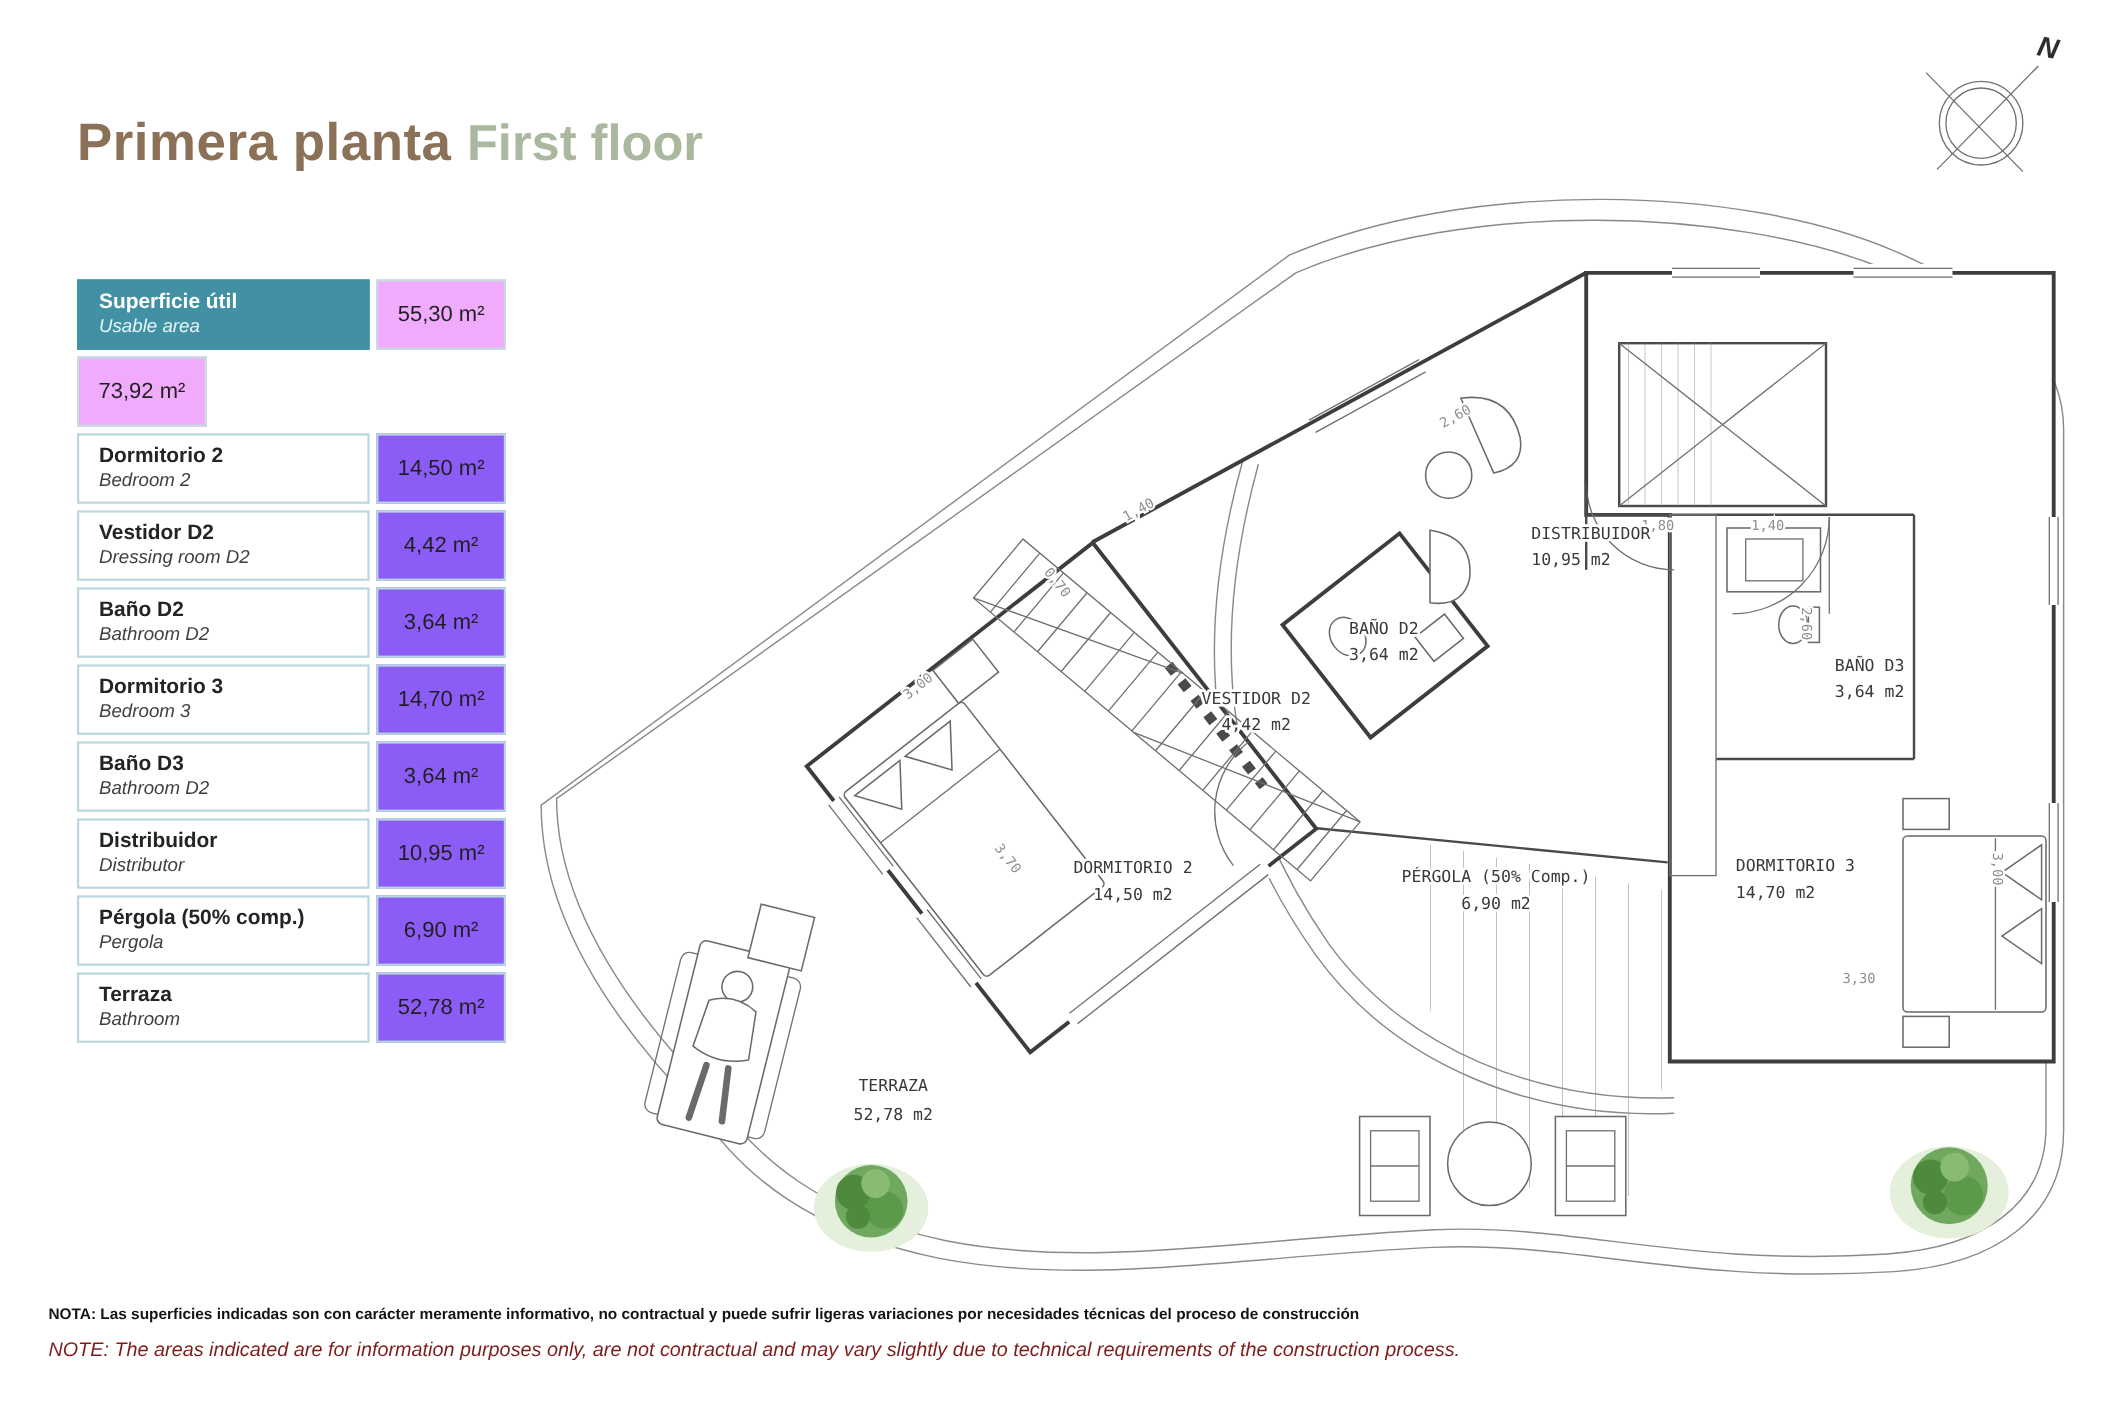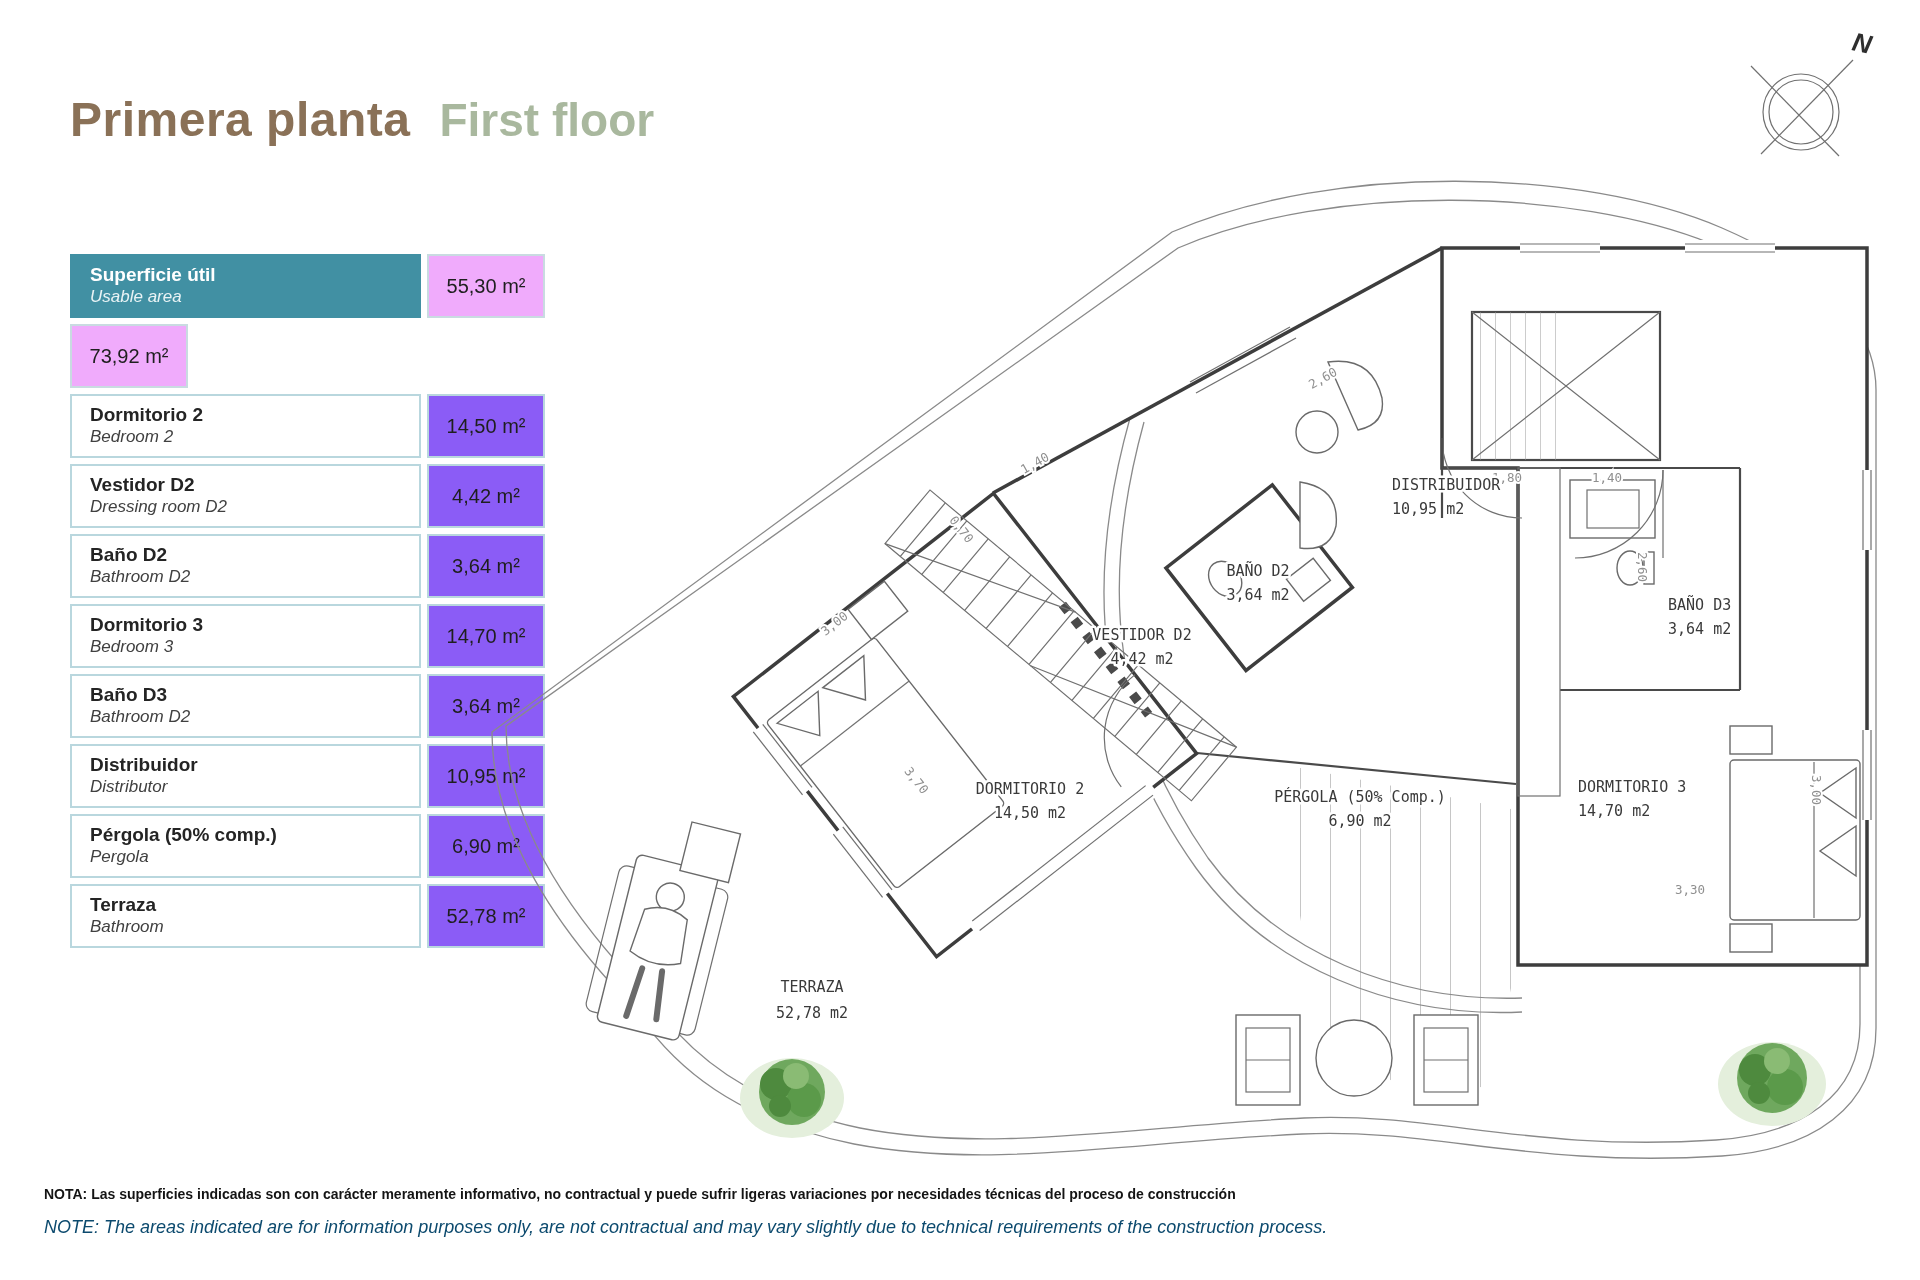--- a/index.html
+++ b/index.html
@@ -1,25 +1,25 @@
 <!DOCTYPE html>
 <html><head>
 <meta charset="utf-8">
 <style>
   * { box-sizing: border-box; margin: 0; padding: 0; }
   body { background: #e8e8e8; font-family: "Liberation Sans", sans-serif; }
   .page { position: relative; width: 1920px; height: 1280px; background: #ffffff; overflow: hidden; margin: 0 auto; }
 
   
-  .title-row { position: absolute; left: 70px; top: 92px; display: flex; align-items: baseline; gap: 29px; }
+  .title-row { position: absolute; left: 70px; top: 102px; display: flex; align-items: baseline; gap: 14px; }
   .title-es { font-size: 48px; font-weight: 600; color: #8a7157; letter-spacing: 0.5px; }
   .title-en { font-size: 46px; font-weight: 600; color: #a9b89e; }
 
   
-  .area-table { position: absolute; left: 70px; top: 254px; width: 475px; }
+  .area-table { position: absolute; left: 70px; top: 254px; width: 390px; }
   .t-row { display: flex; gap: 6px; margin-bottom: 6px; height: 64px; }
   .cell-name { flex: 1; display: flex; flex-direction: column; justify-content: center; padding-left: 18px; background: #fff; border: 2px solid #b9d7de; }
   .cell-val { width: 118px; display: flex; align-items: center; justify-content: center; font-size: 20px; color: #1f1f1f; background: #8b5cf6; border: 2px solid #b9d7de; }
   .t-row.hdr .cell-name { background: #4190a3; border-color: #4190a3; }
   .t-row.hdr .cell-val { background: #f0abfc; border-color: #c9dbe1; }
   .name-es { font-size: 19px; font-weight: bold; color: #242424; line-height: 1.2; }
   .name-en { font-size: 17px; font-style: italic; color: #404040; line-height: 1.2; }
   .t-row.hdr .name-es { color: #ffffff; }
   .t-row.hdr .name-en { color: #e9f3f5; }
 
@@ -35,21 +35,21 @@
   .furn { stroke: #6a6a6a; stroke-width: 1.4; fill: #ffffff; }
   .lbl { font-family: "DejaVu Sans Mono", monospace; font-size: 15px; fill: #3a3a3a;
          paint-order: stroke; stroke: #ffffff; stroke-width: 5px; stroke-linejoin: round; }
   .dim { font-family: "DejaVu Sans Mono", monospace; font-size: 12.5px; fill: #8f8f8f;
          paint-order: stroke; stroke: #ffffff; stroke-width: 4px; }
   .limb { stroke: #6a6a6a; stroke-width: 6; stroke-linecap: round; fill: none; }
 
   
   .note { position: absolute; left: 44px; top: 1186px; width: 1856px; }
   .note-es { font-size: 14px; font-weight: bold; color: #141414; margin-bottom: 15px; }
-  .note-en { font-size: 18px; font-style: italic; color: #0c4a6e; }
+  .note-en { font-size: 18px; font-style: italic; color: #7f1d1d; }
 </style>
 </head>
 <body>
 
 <div class="page">
 
   <div class="title-row">
     <span class="title-es">Primera planta</span>
     <span class="title-en">First floor</span>
   </div>

